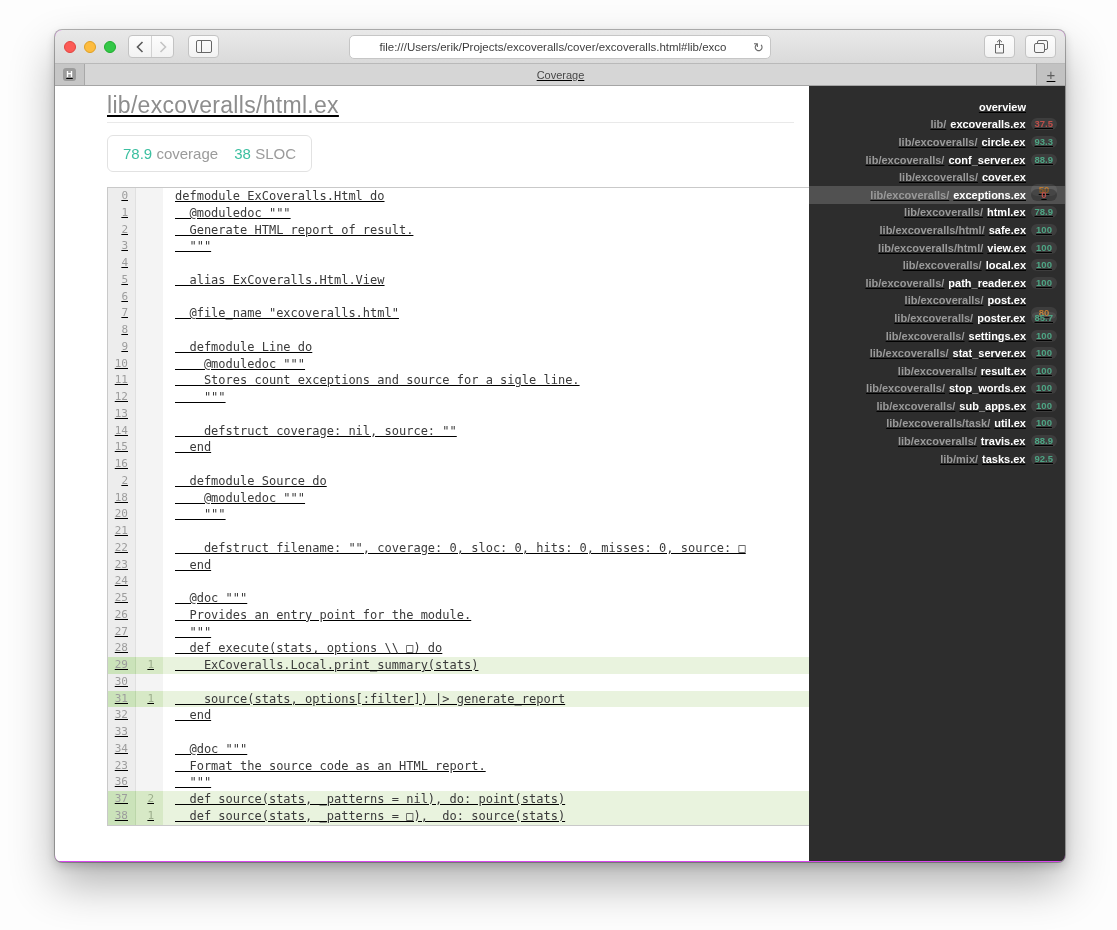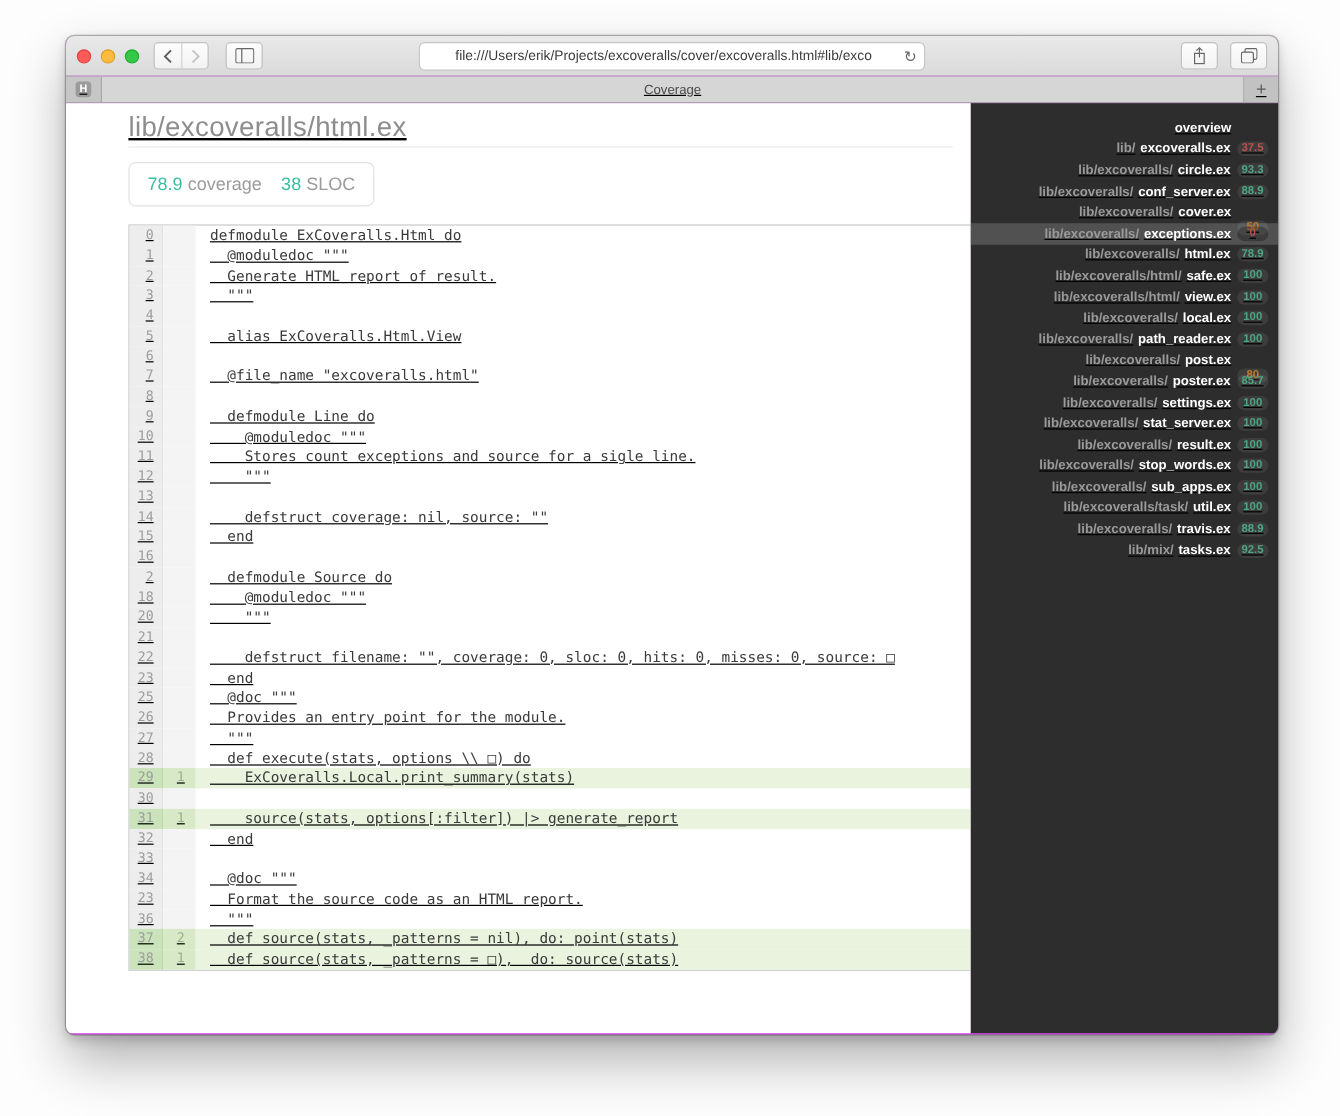--- a/index.html
+++ b/index.html
@@ -287,20 +287,25 @@
             <div class="ln">22</div>
             <div class="hits"></div>
             <div class="src">    defstruct filename: "", coverage: 0, sloc: 0, hits: 0, misses: 0, source: □</div>
           </div>
           <div class="code-row">
             <div class="ln">23</div>
             <div class="hits"></div>
             <div class="src">  end</div>
           </div>
           <div class="code-row">
+            <div class="ln">24</div>
+            <div class="hits"></div>
+            <div class="src"></div>
+          </div>
+          <div class="code-row">
             <div class="ln">25</div>
             <div class="hits"></div>
             <div class="src">  @doc """</div>
           </div>
           <div class="code-row">
             <div class="ln">26</div>
             <div class="hits"></div>
             <div class="src">  Provides an entry point for the module.</div>
           </div>
           <div class="code-row">

